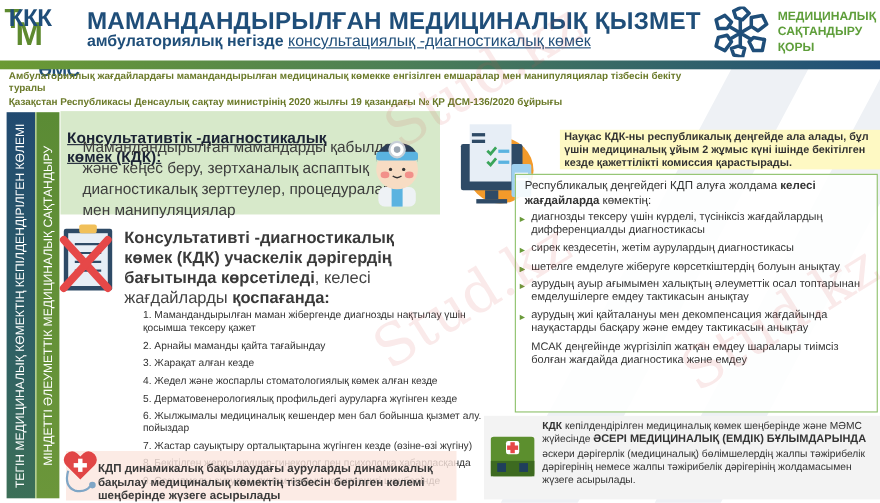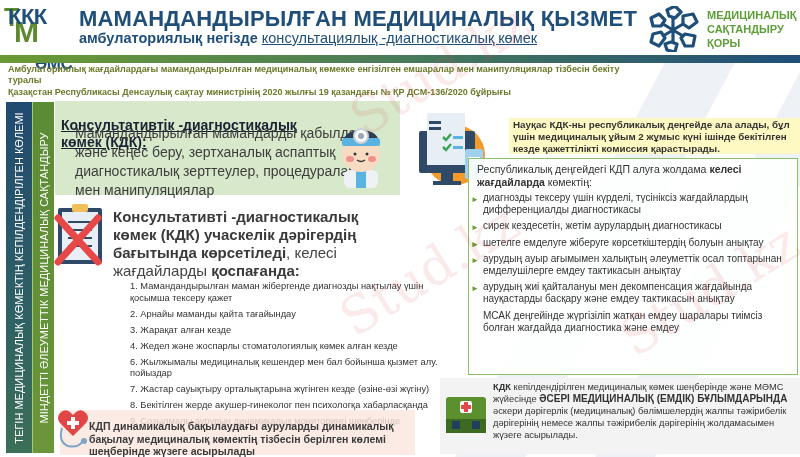--- a/index.html
+++ b/index.html
@@ -153,20 +153,21 @@
 
 <div class="kdk-condition">
   <span>Консультативті -диагностикалық көмек (КДК) учаскелік дәрігердің бағытында көрсетіледі</span><span class="normal">, келесі жағдайларды </span><span>қоспағанда:</span>
 </div>
 
 <ul class="ex-list">
   <li>1. Мамандандырылған маман жібергенде диагнозды нақтылау үшін қосымша тексеру қажет</li>
   <li>2. Арнайы маманды қайта тағайындау</li>
   <li>3. Жарақат алған кезде</li>
   <li>4. Жедел және жоспарлы стоматологиялық көмек алған кезде</li>
+  <li>5. Дерматовенерологиялық профильдегі ауруларға жүгінген кезде</li>
   <li>6. Жылжымалы медициналық кешендер мен бал бойынша қызмет алу. пойыздар</li>
   <li>7. Жастар сауықтыру орталықтарына жүгінген кезде (өзіне-өзі жүгіну)</li>
   <li>8. Бекітілген жерде акушер-гинеколог пен психологқа хабарласқанда</li>
   <li>9. Созылмалы аурудың динамикалық мониторингі шеңберінде</li>
 </ul>
 
 <div class="pink-band"></div>
 <svg class="heart-icon" width="34" height="46" viewBox="0 0 34 46">
   <path d="M17 30 L4 17 Q0 12 4 7 Q9 2 14 6 L17 9 L20 6 Q25 2 30 7 Q34 12 30 17 Z" fill="#e14646"></path>
   <rect x="15" y="11" width="4" height="12" fill="#fff"></rect>

